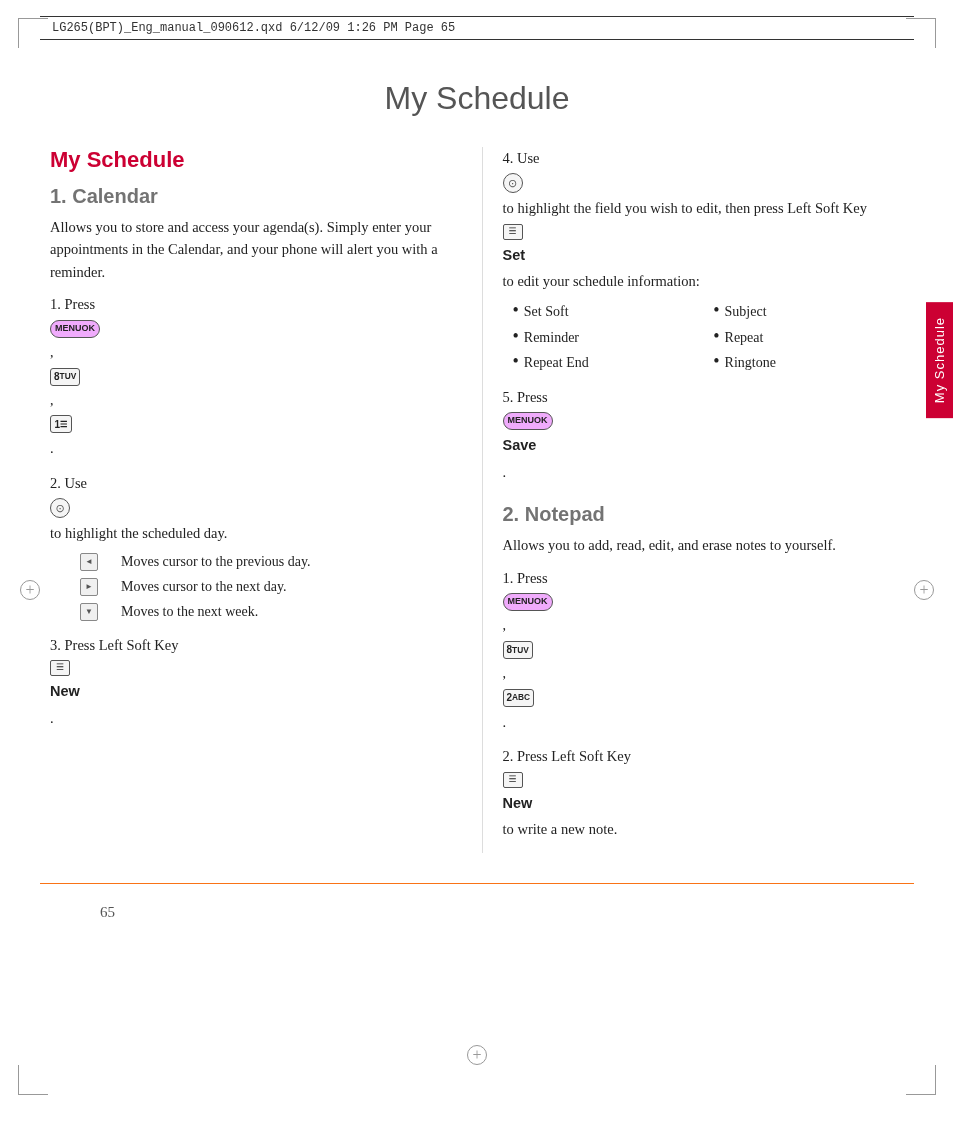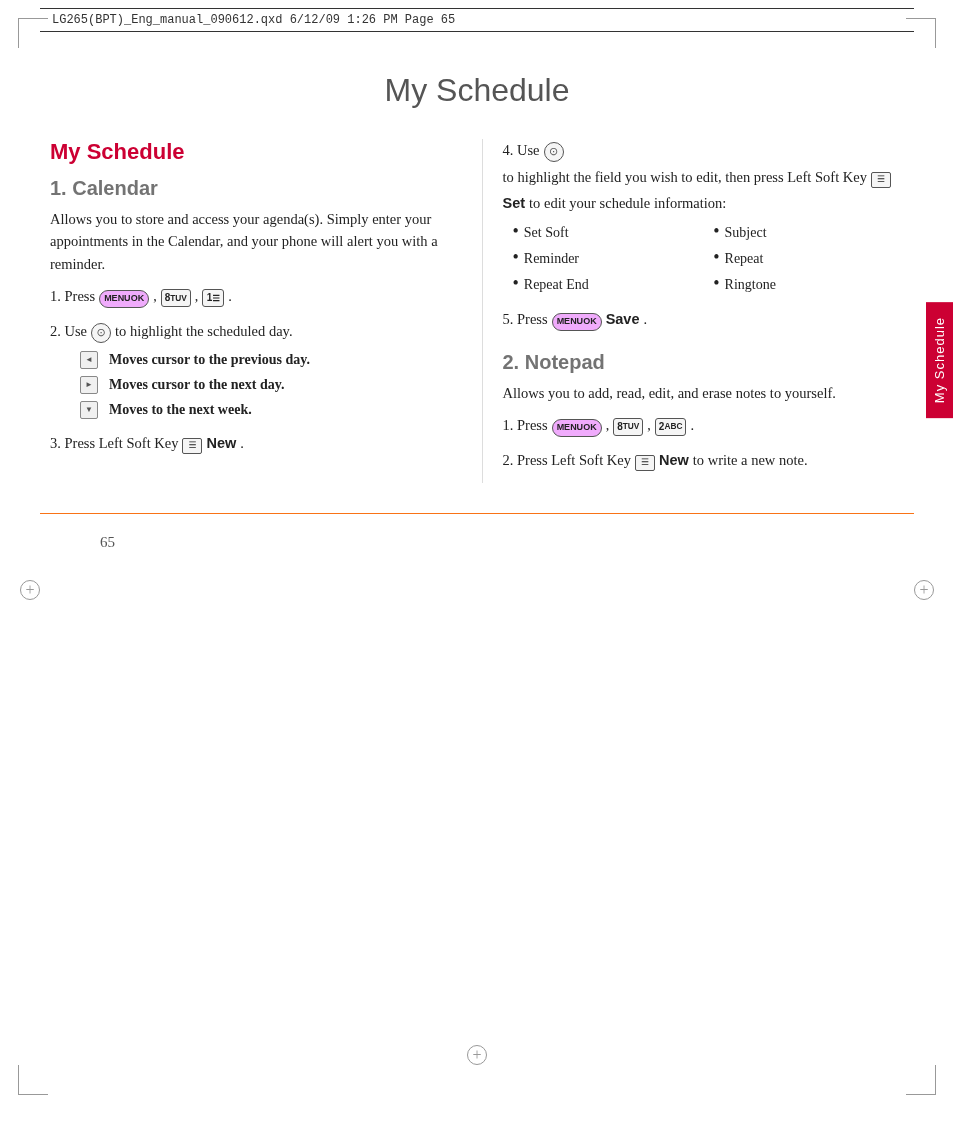--- a/index.html
+++ b/index.html
@@ -15,21 +15,21 @@
     }
 
     
     .header-bar {
       border-top: 1.5px solid #333;
       border-bottom: 1.5px solid #333;
       padding: 4px 12px;
       font-size: 12px;
       font-family: 'Courier New', monospace;
       color: #333;
-      margin: 8px 40px;
+      margin: 16px 40px;
     }
 
     
     .page-title {
       text-align: center;
       font-size: 32px;
       font-weight: 300;
       color: #555;
       margin: 40px 0 30px 0;
       font-family: Arial, sans-serif;
@@ -85,20 +85,21 @@
       margin-bottom: 12px;
       font-size: 14.5px;
       line-height: 1.55;
     }
 
     .step-line {
       display: flex;
       align-items: baseline;
       gap: 4px;
       flex-wrap: wrap;
+      flex-direction: column;
     }
 
     
     .key-icon {
       display: inline-flex;
       align-items: center;
       justify-content: center;
       border: 1.5px solid #555;
       border-radius: 3px;
       font-size: 10px;
@@ -168,25 +169,24 @@
     
     .sub-list {
       margin-left: 30px;
       margin-top: 6px;
       margin-bottom: 6px;
     }
 
     .sub-list-item {
       display: flex;
       align-items: flex-start;
-      gap: 11px;
+      gap: 23px;
       margin-bottom: 4px;
       font-size: 14px;
       line-height: 1.5;
-      font-weight: bold;
     }
 
     .sub-list-icon {
       display: inline-block;
       width: 18px;
       height: 18px;
       border: 1px solid #888;
       border-radius: 2px;
       background: #f0f0f0;
       flex-shrink: 0;

